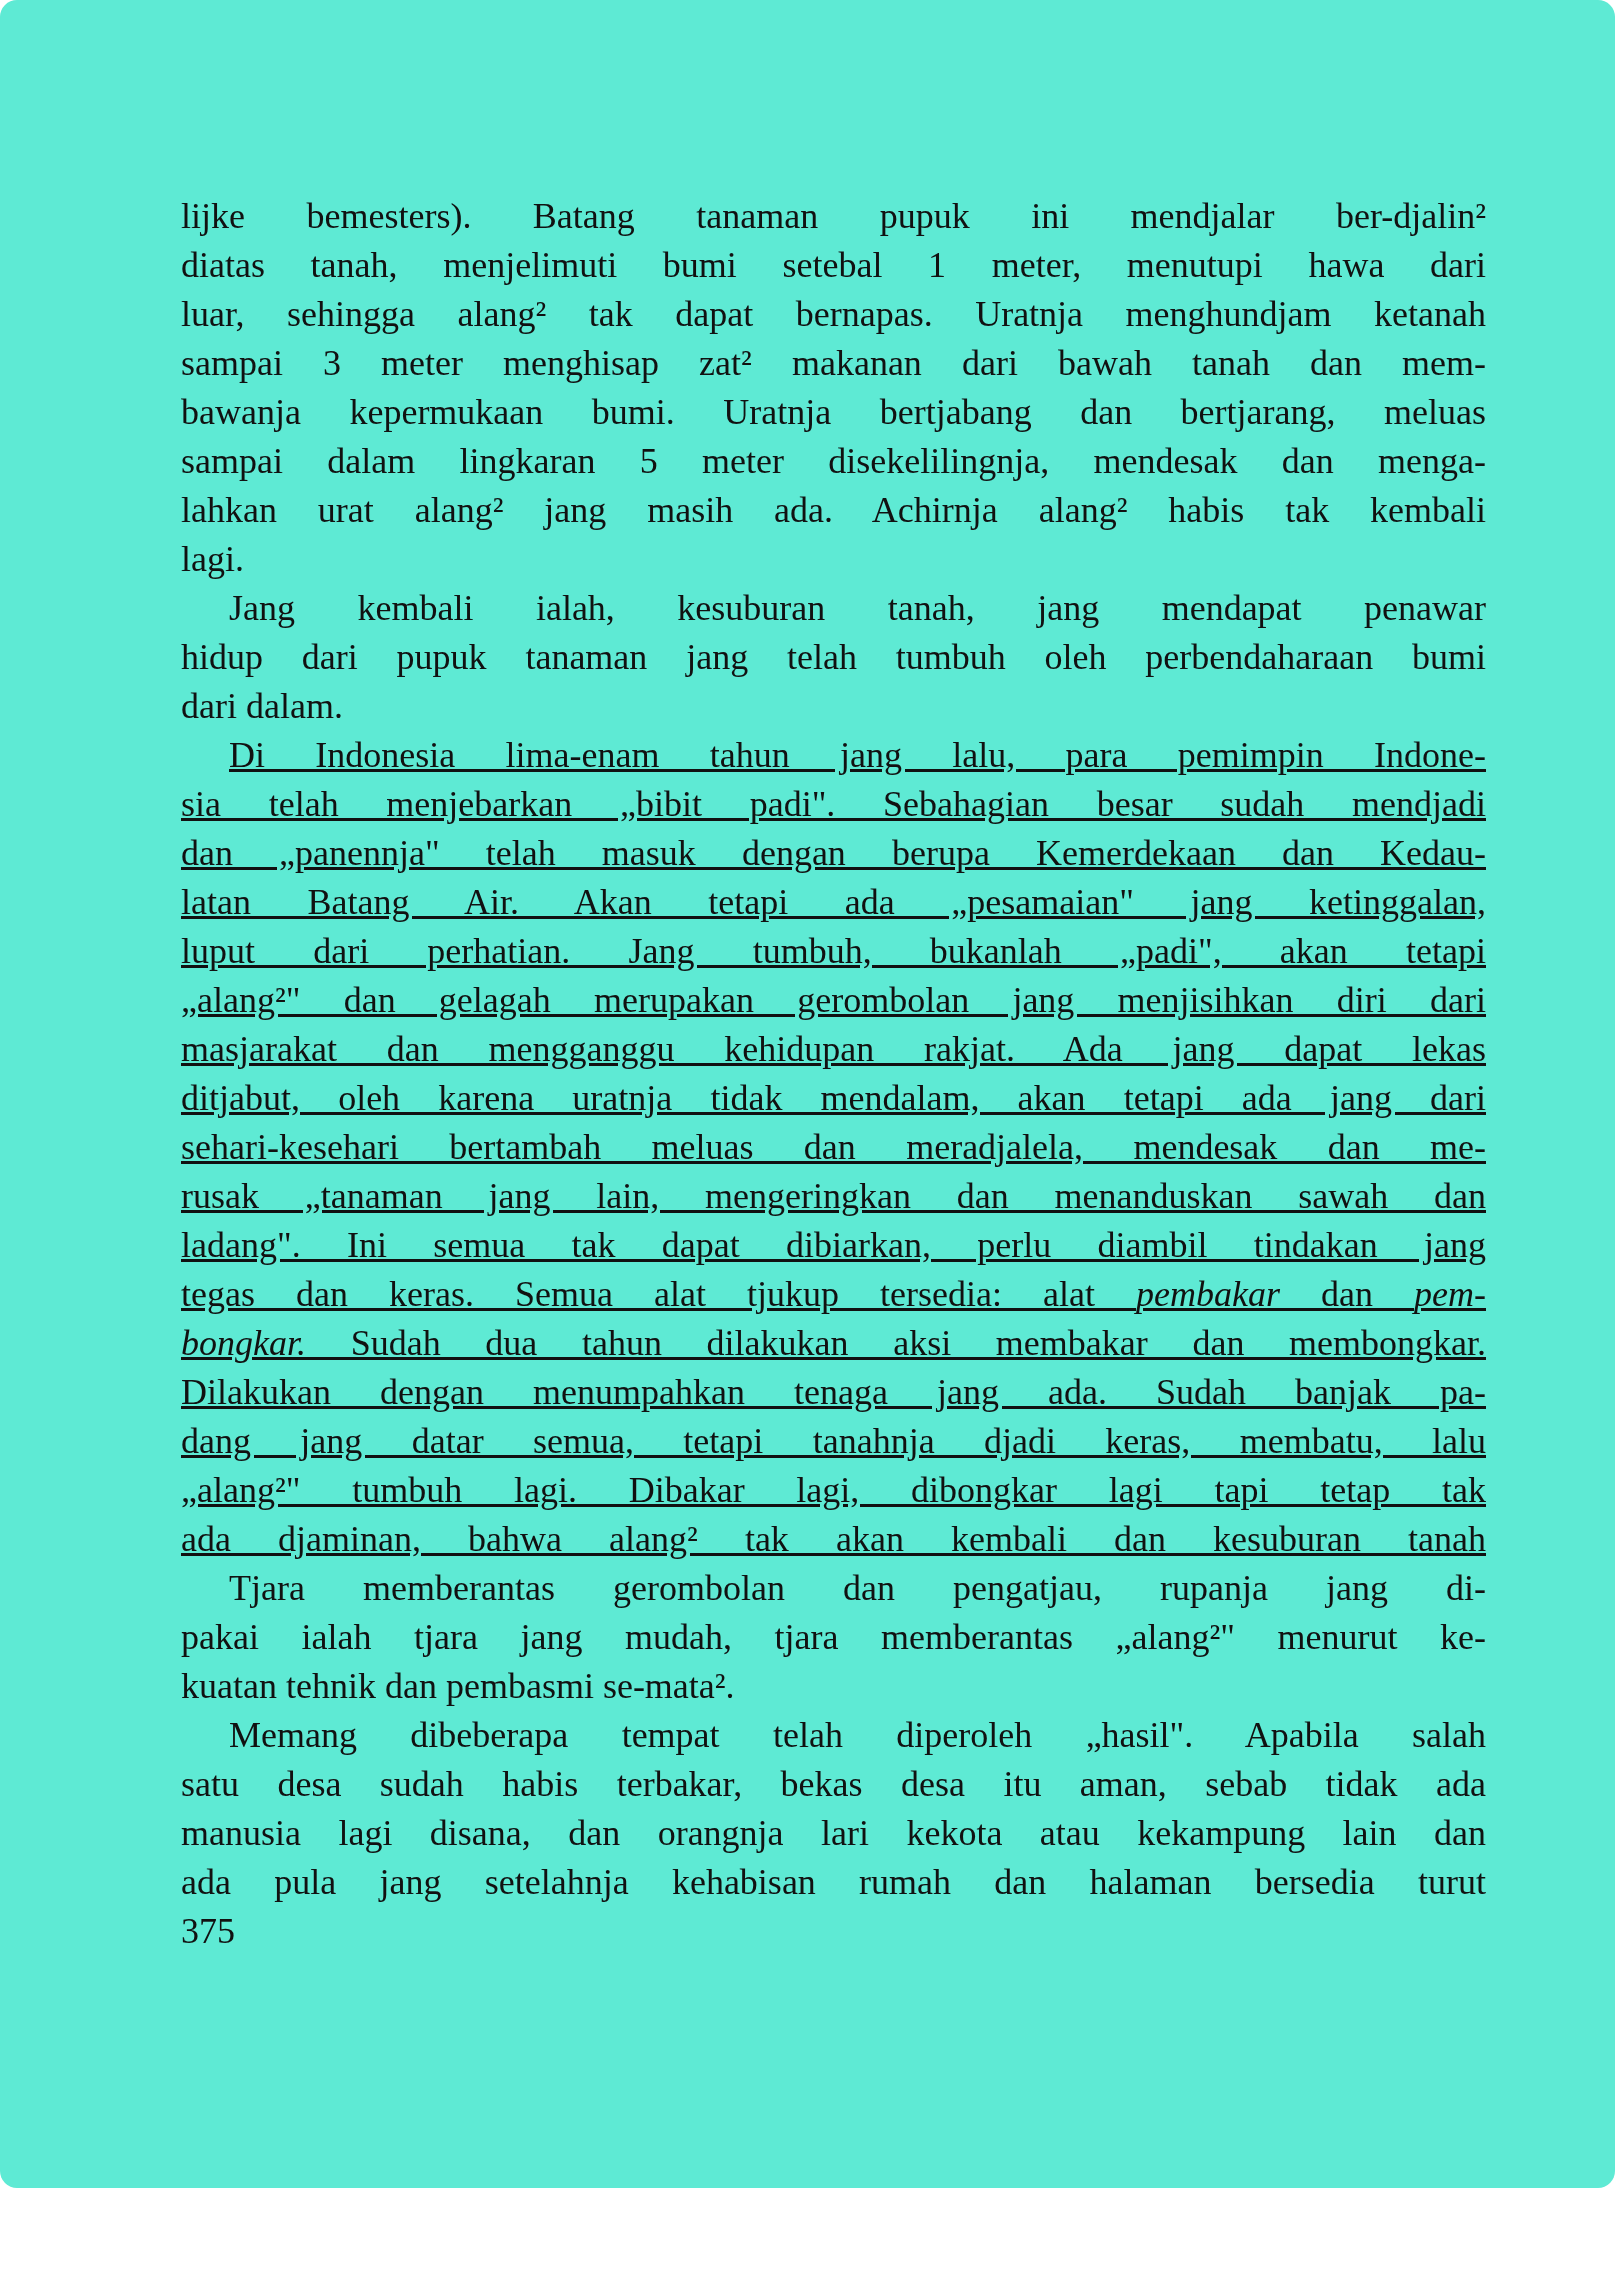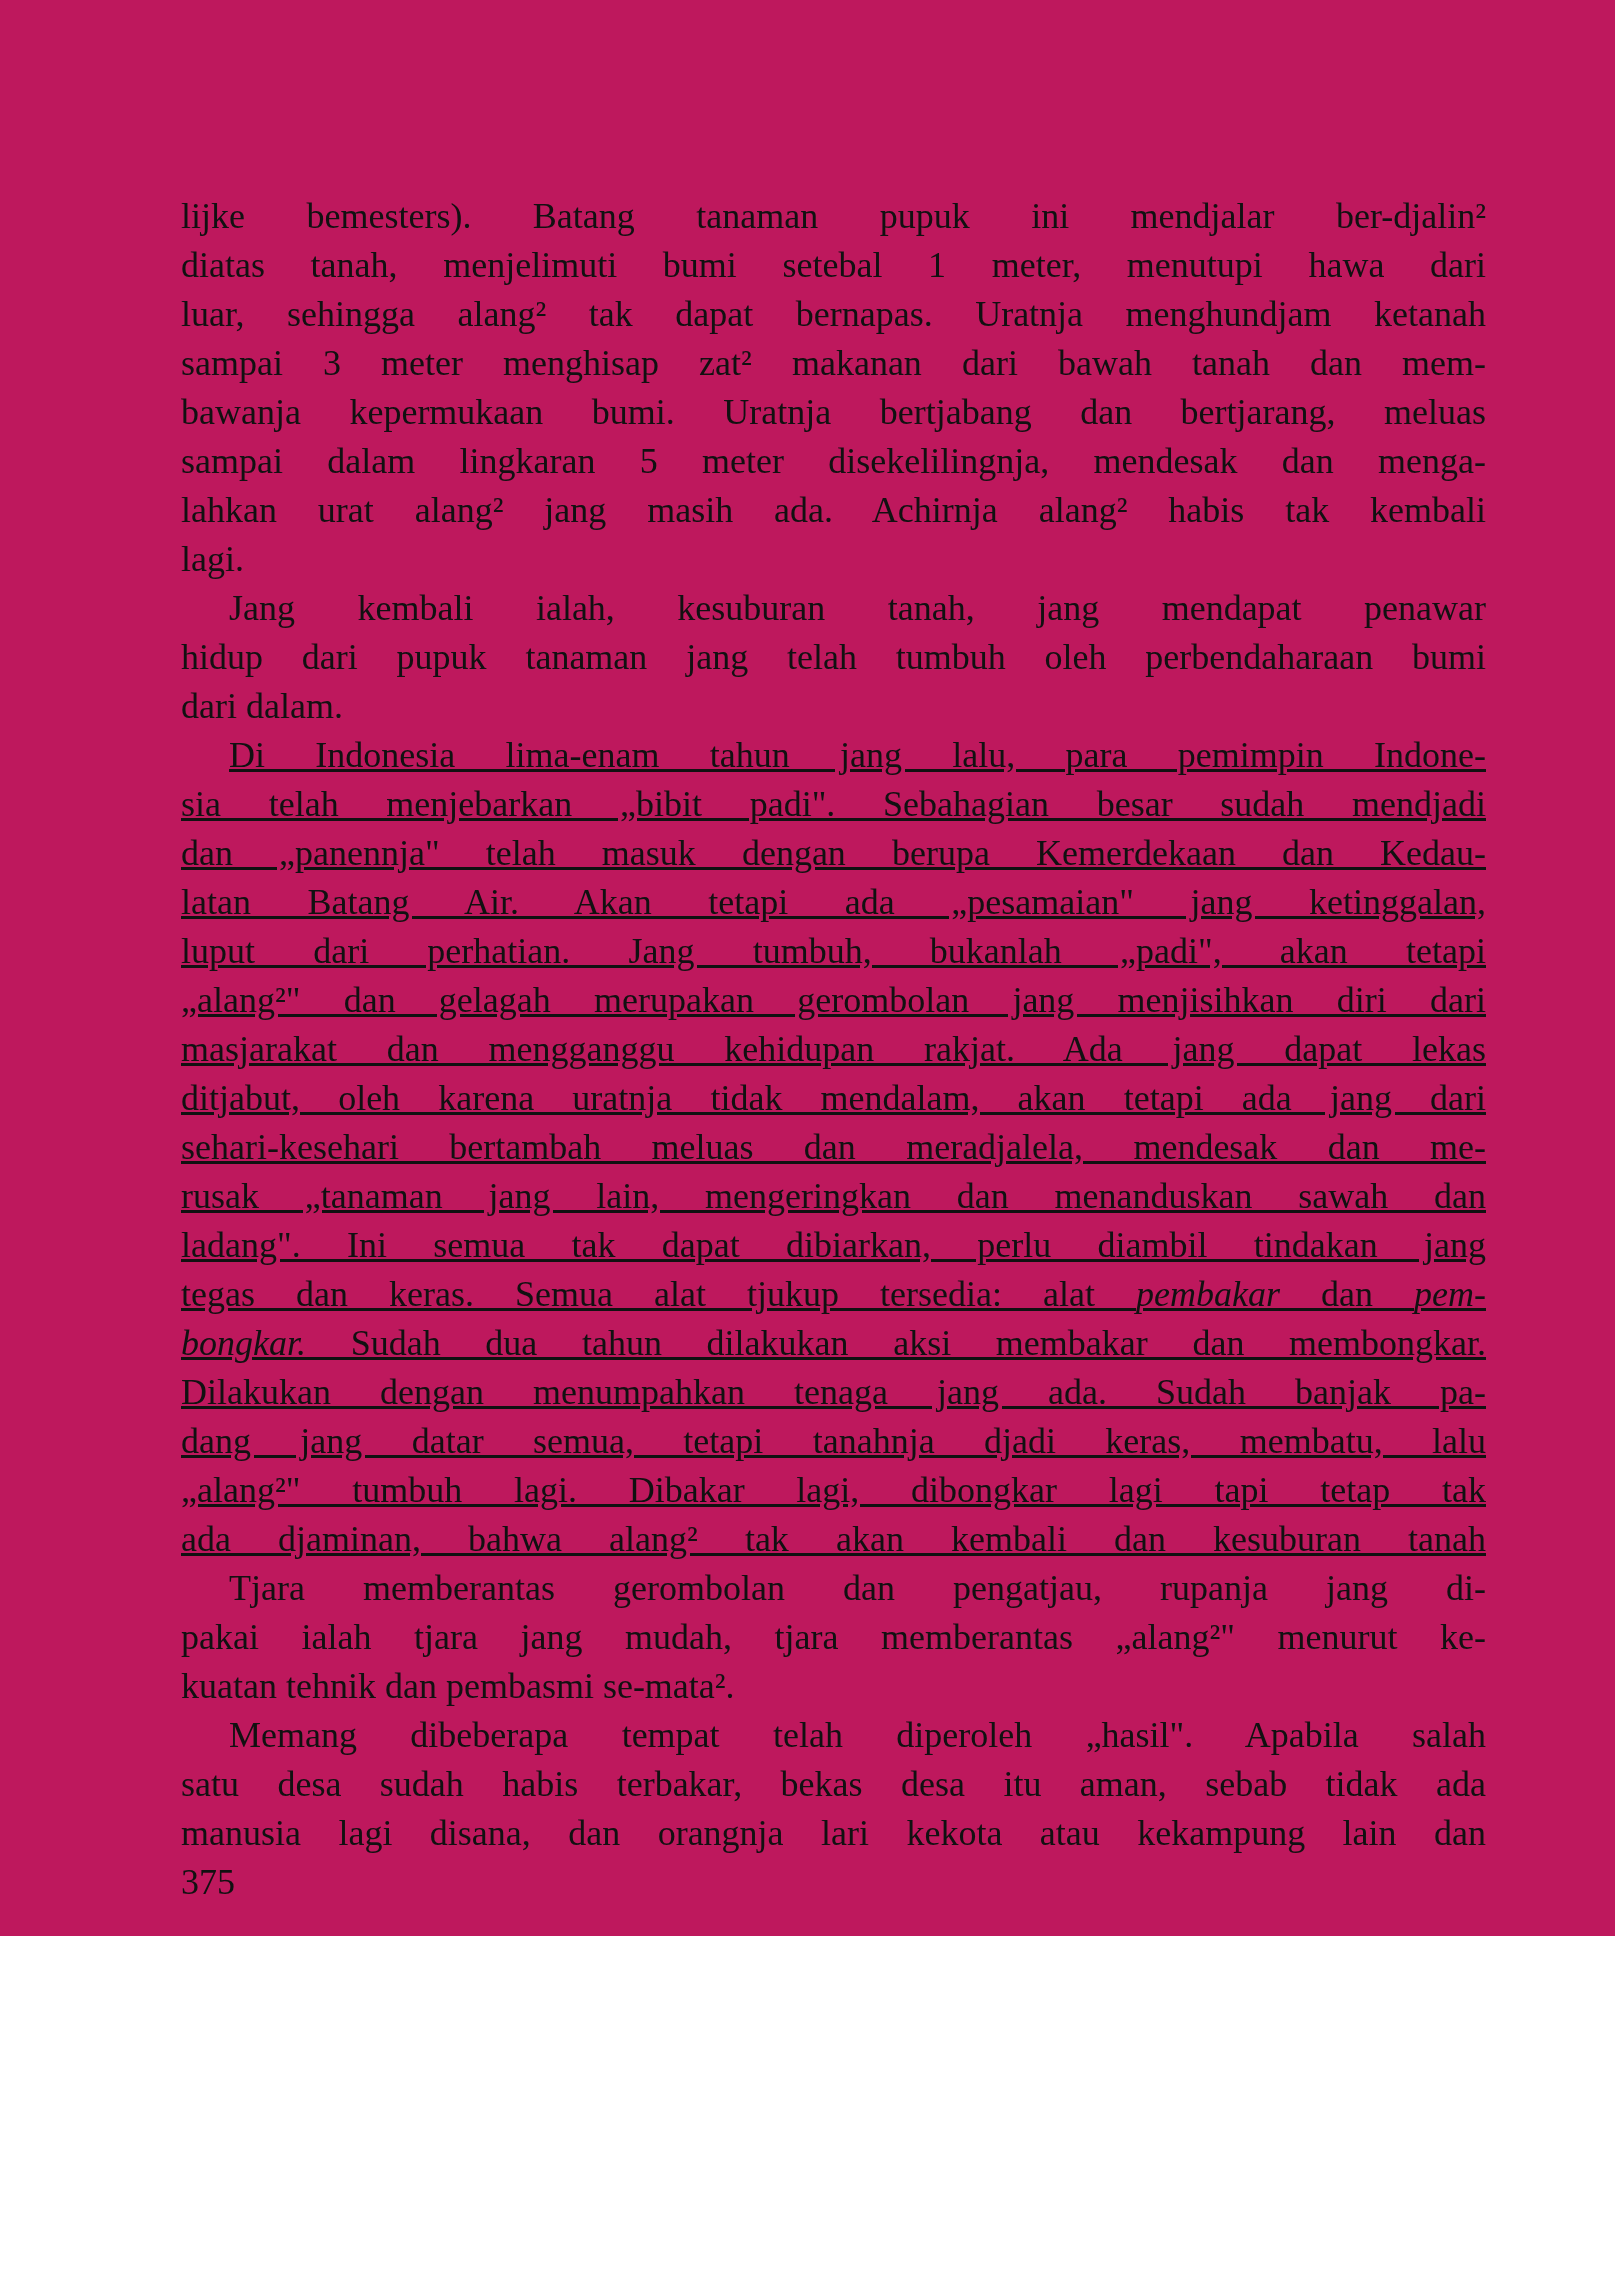--- a/index.html
+++ b/index.html
@@ -3,25 +3,26 @@
 <meta charset="utf-8">
 <style>
   html, body {
     margin: 0;
     padding: 0;
     background: #ffffff;
   }
   .page {
     position: relative;
     width: 1615px;
-    height: 1936px;
-    background: #be185d;
+    height: 2188px;
+    background: #5eead4;
     color: #111111;
     font-family: "Liberation Serif", "DejaVu Serif", serif;
     overflow: hidden;
+    border-radius: 17px;
   }
   .text-block {
     position: absolute;
     left: 181px;
     top: 192px;
     width: 1305px;
     font-size: 36px;
     line-height: 49px;
   }
   .line {
@@ -90,18 +91,19 @@
         </div>
         <div class="paragraph">
           <div class="line indent">Tjara memberantas gerombolan dan pengatjau, rupanja jang di-</div>
           <div class="line">pakai ialah tjara jang mudah, tjara memberantas „alang²" menurut ke-</div>
           <div class="line end">kuatan tehnik dan pembasmi se-mata².</div>
         </div>
         <div class="paragraph">
           <div class="line indent">Memang dibeberapa tempat telah diperoleh „hasil". Apabila salah</div>
           <div class="line">satu desa sudah habis terbakar, bekas desa itu aman, sebab tidak ada</div>
           <div class="line">manusia lagi disana, dan orangnja lari kekota atau kekampung lain dan</div>
+          <div class="line">ada pula jang setelahnja kehabisan rumah dan halaman bersedia turut</div>
         </div>
       </div>
     <div class="line end page-number">375</div>
   </div>
 </div>
 
 
 </body></html>

